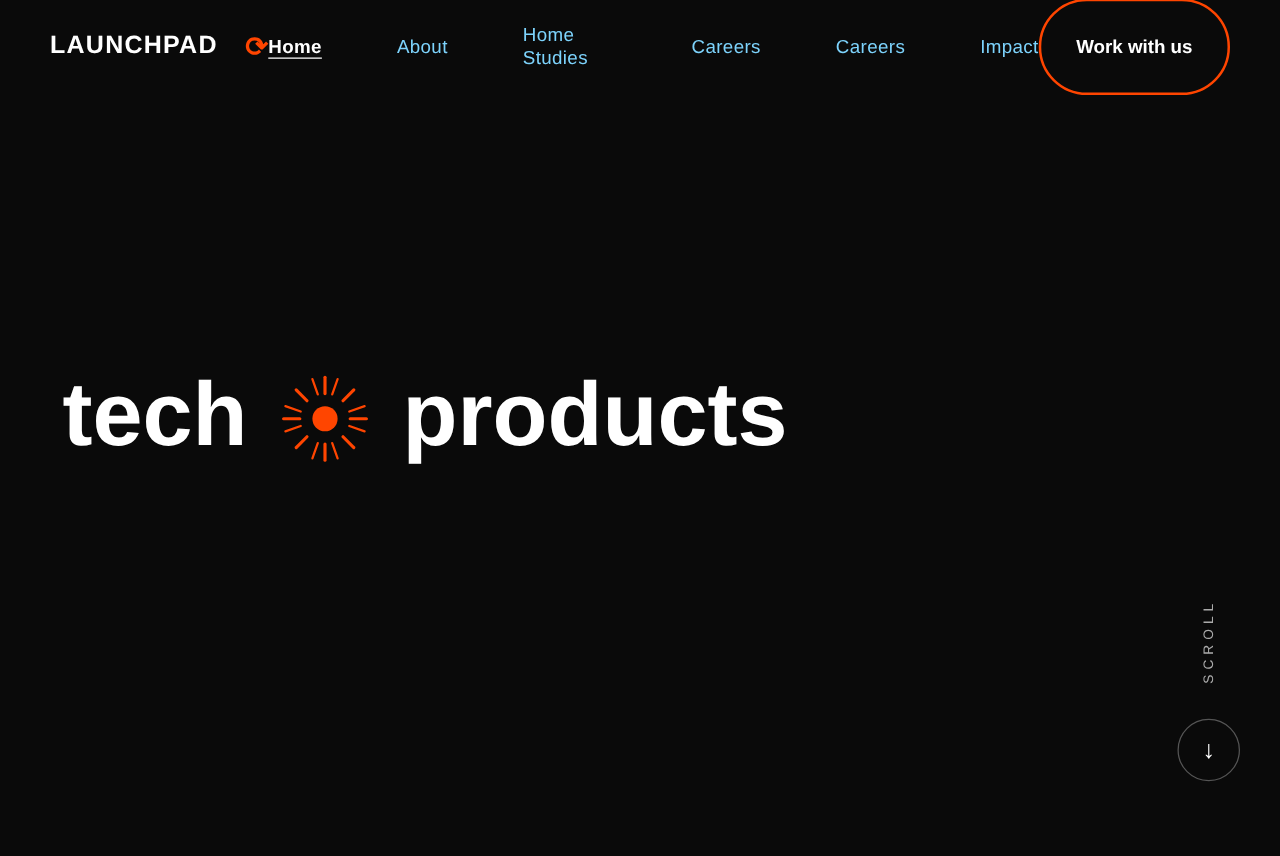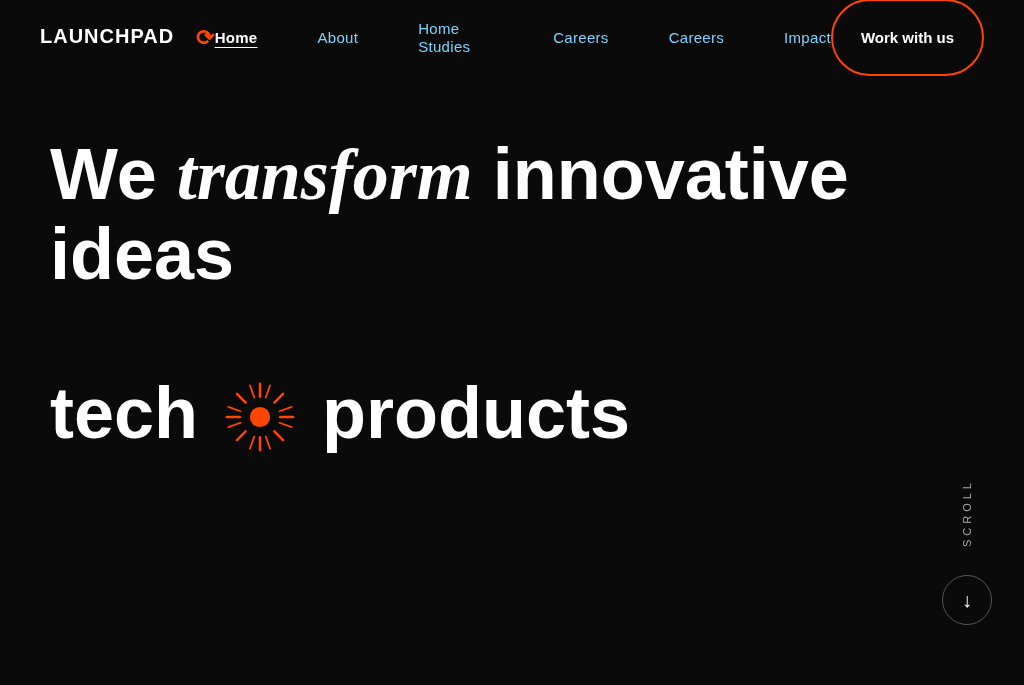--- a/index.html
+++ b/index.html
@@ -178,23 +178,21 @@
     <li><a href="#">Careers</a></li>
     <li><a href="#">Careers</a></li>
     <li><a href="#">Impact</a></li>
   </ul>
 
   <button class="cta-button">Work with us</button>
 </nav>
 
 <section class="hero">
   <h1 class="hero-headline">
-    <span>
-      <span>We </span><span class="italic-word">transform</span><span> innovative ideas</span>
-    </span><br>
+    <br>
     <br>
     <span>
       <span>tech </span><svg class="starburst" viewBox="0 0 100 100" xmlns="http://www.w3.org/2000/svg">
 
         <g transform="translate(50,50)">
 
           <line x1="0" y1="-46" x2="0" y2="-28" stroke="#ff4500" stroke-width="3.5" stroke-linecap="round"></line>
           <line x1="0" y1="28" x2="0" y2="46" stroke="#ff4500" stroke-width="3.5" stroke-linecap="round"></line>
           <line x1="-46" y1="0" x2="-28" y2="0" stroke="#ff4500" stroke-width="3.5" stroke-linecap="round"></line>
           <line x1="28" y1="0" x2="46" y2="0" stroke="#ff4500" stroke-width="3.5" stroke-linecap="round"></line>

